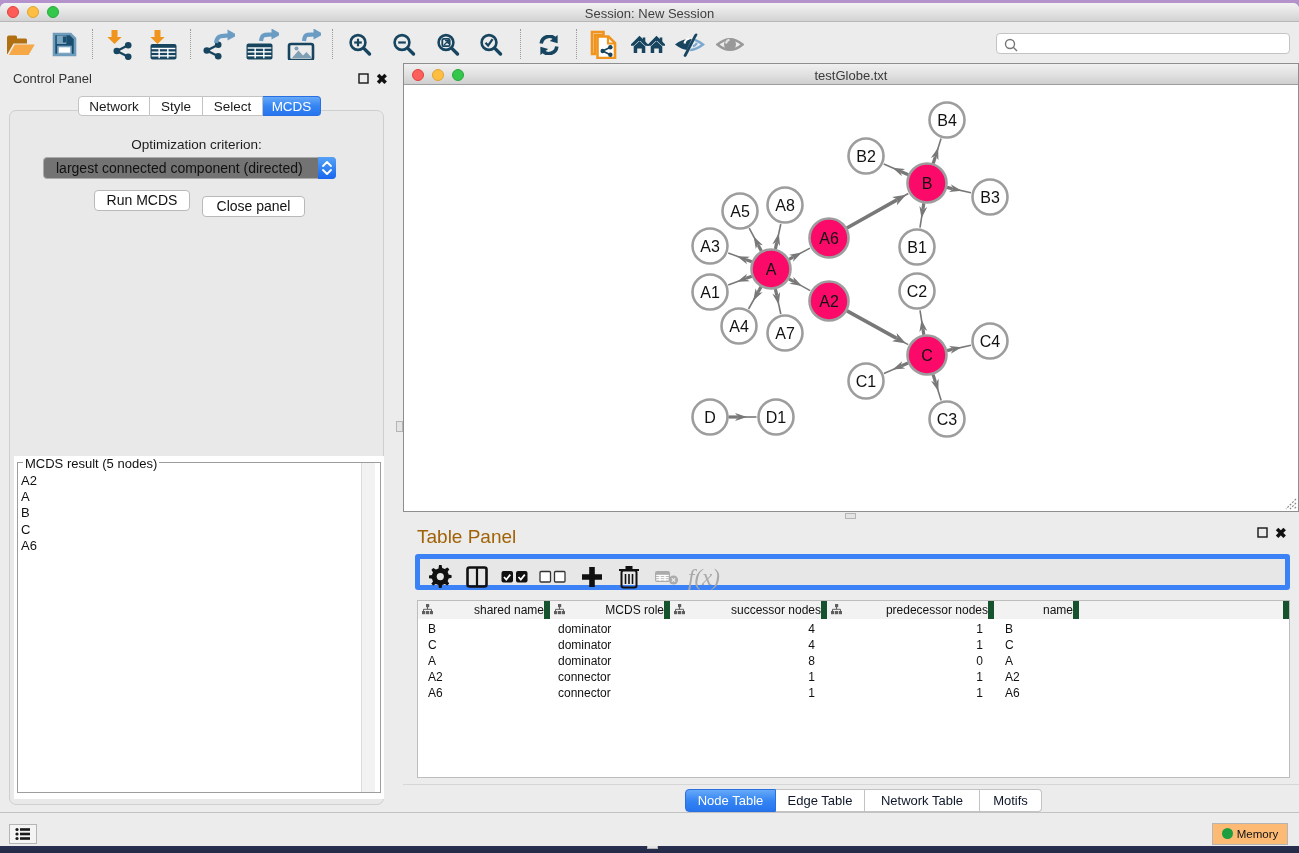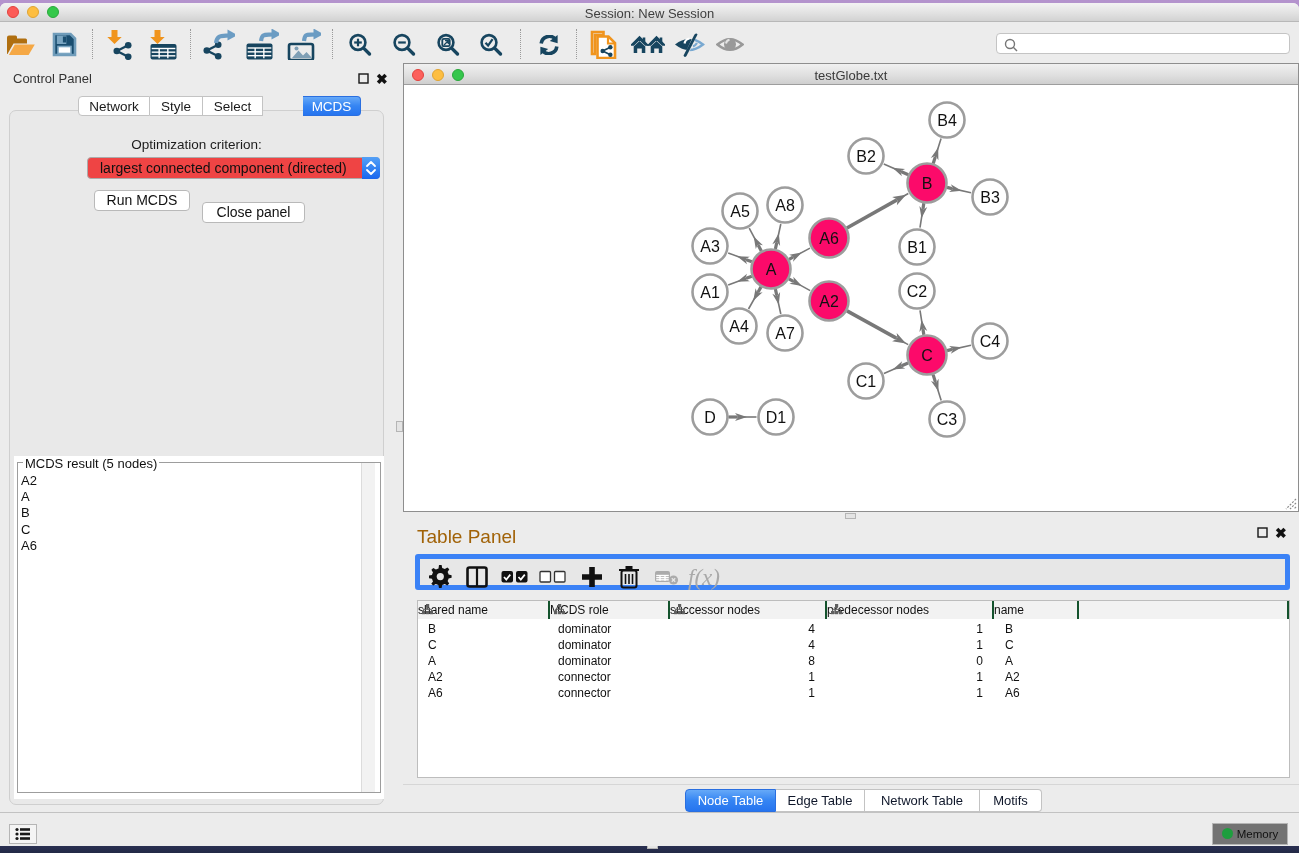--- a/index.html
+++ b/index.html
@@ -31,21 +31,21 @@
 .tabrow { position:absolute; display:flex; }
 .tab { height:20px; background:#fff; border:1px solid #c3c3c3; border-left:none;
   font-size:13.5px; color:#1a1a1a; text-align:center; line-height:19px; }
 .tab.first { border-left:1px solid #c3c3c3; border-radius:4px 0 0 4px; }
 .tab.last { border-radius:0 4px 4px 0; }
 .tab.sel { background:linear-gradient(180deg,#66a9f8 0%,#3585f3 50%,#2674ef 100%);
   color:#fff; border-color:#2a6fe0; }
 #optlabel { position:absolute; left:0; width:393px; top:137px; text-align:center;
   font-size:13.5px; color:#1c1c1c; }
 #dropdown { position:absolute; left:43px; top:157px; width:293px; height:22px;
-  background:#ef4444; border:1px solid #ababab; border-radius:4px;margin-left:44px; }
+  background:#737373; border:1px solid #ababab; border-radius:4px; }
 #dropdown .txt { position:absolute; left:12px; top:2px; font-size:14px; color:#111; }
 #dropdown .step { position:absolute; right:-1px; top:-1px; width:18px; height:22px;
   background:linear-gradient(180deg,#55a1f6 0%,#2e7ef2 60%,#1a66ee 100%);
   border-radius:0 4px 4px 0; }
 .btn { position:absolute; height:21px; background:#fff; border:1px solid #b9b9b9;
   border-radius:4px; font-size:14px; color:#111; text-align:center; line-height:19px; }
 
 #mcds-outer { position:absolute; left:14px; top:456px; width:370px; height:343px;
   background:#fff; }
 #mcds-field { position:absolute; left:17px; top:462px; width:364px; height:331px;
@@ -64,34 +64,34 @@
   border-bottom:1px solid #9d9d9d; }
 #nw-title .t { position:absolute; left:0; right:0; top:4px; text-align:center;
   font-size:13px; color:#3a3a3a; }
 
 #tp-title { position:absolute; left:417px; top:526px; font-size:19px; color:#a16207; }
 #tp-toolbar { position:absolute; left:415px; top:554px; width:875px; height:36px;
   background:#e7e7e7; border:5px solid #3b82f6; border-radius:3px; }
 #tp-table { position:absolute; left:417px; top:600px; width:873px; height:178px;
   background:#fff; border:1px solid #bdbdbd; }
 .th { position:absolute; top:0; height:18px; background:#f2f2f2;
-  border-right:2px solid #14532d; font-size:12px; color:#111; text-align:left;
+  border-right:6px solid #14532d; font-size:12px; color:#111; text-align:right;
   line-height:18px; }
 #tp-tabs { position:absolute; top:789px; display:flex; left:673px; }
 .btab { height:23px; background:#fff; border:1px solid #c3c3c3; border-left:none;
   font-size:13px; color:#0f172a; text-align:center; line-height:22px; }
 .btab.first { border-left:1px solid #c3c3c3; border-radius:4px 0 0 4px; }
 .btab.last { border-radius:0 4px 4px 0; }
 .btab.sel { background:linear-gradient(180deg,#66a9f8 0%,#3585f3 50%,#2674ef 100%);
   color:#fff; border-color:#2a6fe0; }
 
 #statusbar { position:absolute; left:0; top:812px; width:1299px; height:34px;
   background:#ececec; border-top:1px solid #c2c2c2; }
 #memb { position:absolute; right:11px; top:10px; width:76px; height:22px;
-  background:#737373; border:1px solid #b5b5b5; font-size:11.5px; color:#111;
+  background:#fdba74; border:1px solid #b5b5b5; font-size:11.5px; color:#111;
   line-height:20px; text-align:center; }
 #listb { position:absolute; left:9px; top:11px; width:28px; height:20px;
   background:#f4f4f4; border:1px solid #b5b5b5; }
 .grip { position:absolute; background:#e4e4e4; border:1px solid #b5b5b5; }
 </style>
 </head>
 <body>
 <div id="appwin"></div>
   <div id="titlebar">
     <div class="light" style="left:7px;background:#fc5b57;border:0.5px solid #e2423e;"></div>
@@ -251,32 +251,32 @@
   <div id="cp-title">Control Panel</div>
   <div class="winbtn" style="left:358px;top:72px;"><svg width="11" height="11" viewBox="0 0 11 11">
       <rect x="1" y="1" width="9" height="9" fill="none" stroke="#161616" stroke-width="1.4"></rect>
     </svg></div>
   <div class="winbtn" style="left:376px;top:71px;font-weight:bold;font-size:14px;">✖</div>
   <div id="cp-box"></div>
   <div class="tabrow" style="left:78px;top:96px;">
     <div class="tab first" style="width:72px;">Network</div>
     <div class="tab" style="width:53px;">Style</div>
     <div class="tab" style="width:60px;">Select</div>
-    <div class="tab last sel" style="width:58px;margin-left:40px;">MCDS</div>
+    <div class="tab last sel" style="width:58px;">MCDS</div>
   </div>
   <div id="optlabel">Optimization criterion:</div>
   <div id="dropdown">
     <div class="txt">largest connected component (directed)</div>
     <div class="step"><svg width="18" height="22" viewBox="0 0 18 22">
         <path d="M5 9 L9 5 L13 9" fill="none" stroke="#fff" stroke-width="1.8" stroke-linecap="round" stroke-linejoin="round"></path>
         <path d="M5 13 L9 17 L13 13" fill="none" stroke="#fff" stroke-width="1.8" stroke-linecap="round" stroke-linejoin="round"></path>
       </svg></div>
   </div>
   <div class="btn" style="left:94px;top:190px;width:96px;">Run MCDS</div>
-  <div class="btn" style="left:202px;top:202px;width:103px;">Close panel</div>
+  <div class="btn" style="left:202px;top:196px;width:103px;">Close panel</div>
   <div id="mcds-outer"></div>
   <div id="mcds-field"></div>
   <div id="mcds-scroll"></div>
   <div id="mcds-legend">MCDS result (5 nodes)</div>
   <div id="mcds-list">A2<br>A<br>B<br>C<br>A6</div>
 
   <div id="netwin">
     <div id="nw-title">
       <div class="light" style="left:8px;top:5px;background:#fc605c;border:0.5px solid #e2423e;"></div>
       <div class="light" style="left:28px;top:5px;background:#fdbe41;border:0.5px solid #e0a433;"></div>

